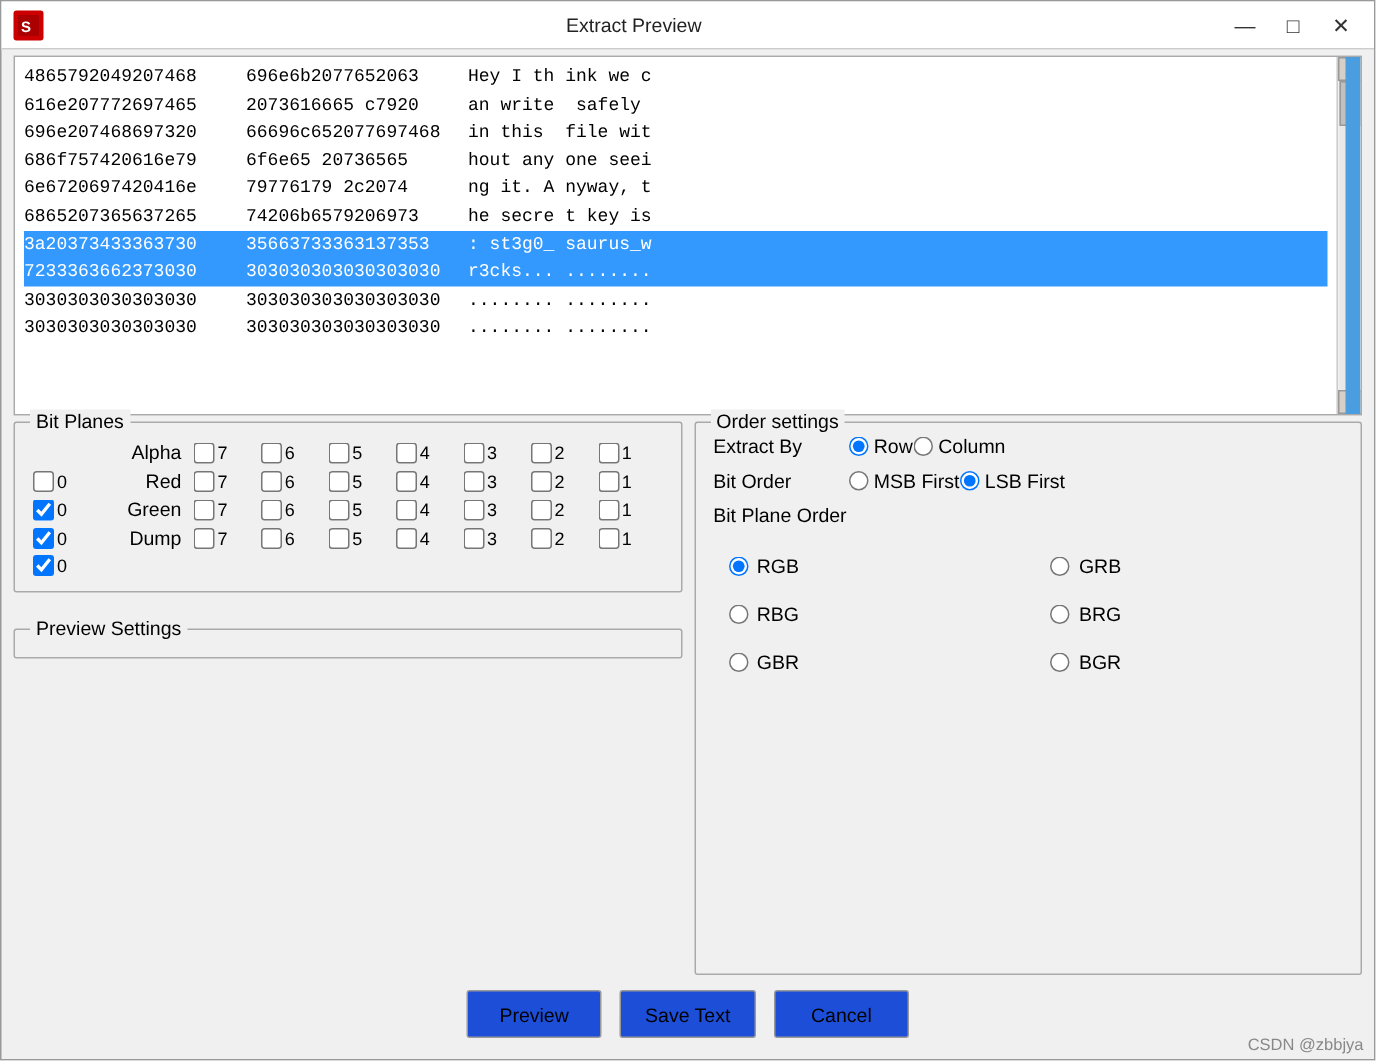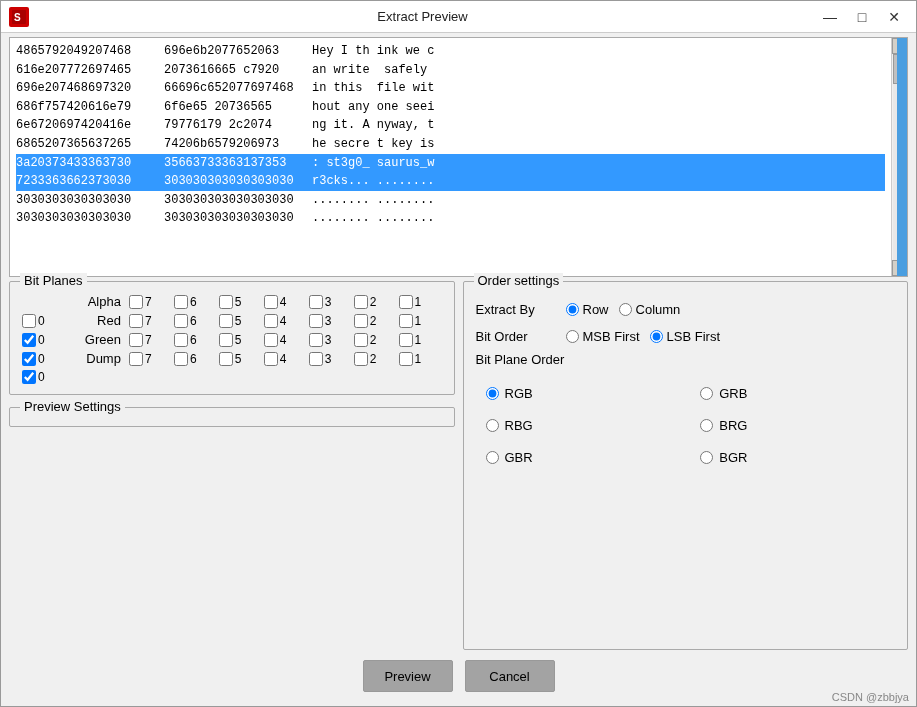--- a/index.html
+++ b/index.html
@@ -177,30 +177,28 @@
       margin: 0;
     }
     .order-settings {
       padding-top: 8px;
     }
     .order-row {
       display: flex;
       align-items: center;
       gap: 10px;
       margin-bottom: 8px;
-      margin-top: 12px;
     }
     .order-label {
       font-size: 13px;
       min-width: 80px;
     }
     .radio-group {
       display: flex;
       align-items: flex-end;
-      gap: 10px;
     }
     .radio-item {
       display: flex;
       align-items: center;
       gap: 4px;
       font-size: 13px;
     }
     .radio-item input[type=radio] {
       margin: 0;
     }
@@ -219,39 +217,39 @@
     }
     .bpo-item {
       display: flex;
       align-items: center;
       gap: 6px;
       font-size: 13px;
       margin-top: 11px;
     }
     .bpo-item input[type=radio] { margin: 0; }
     .preview-settings {
-      margin-top: 6px;
+      margin-top: 18px;
     }
     .ps-row {
       display: flex;
       align-items: center;
       gap: 8px;
       font-size: 13px;
       margin-top: 4px;
     }
     .button-bar {
       display: flex;
       justify-content: center;
       gap: 12px;
       padding: 10px 0 14px 0;
     }
     .btn {
       min-width: 90px;
       height: 32px;
-      background: #a3a3a3;
+      background: #1d4ed8;
       border: 1px solid #999;
       border-radius: 2px;
       font-size: 13px;
       cursor: pointer;
       padding: 0 16px;
     }
     .watermark {
       position: fixed;
       bottom: 4px;
       right: 8px;
@@ -501,17 +499,18 @@
                 <span>BGR</span>
               </label>
             </div>
         </div>
       </div>
     </div>
   </div>
 
   <div class="button-bar">
     <button class="btn">Preview</button>
+    <button class="btn">Save Text</button>
     <button class="btn">Cancel</button>
   </div>
 
   <div class="watermark">CSDN @zbbjya</div>
 </div>
 
 </body></html>

